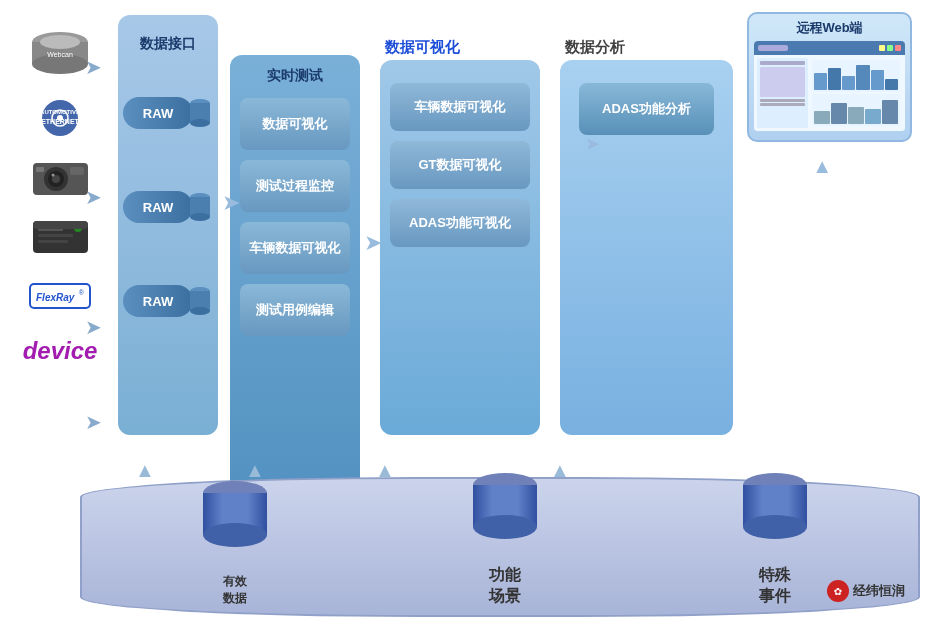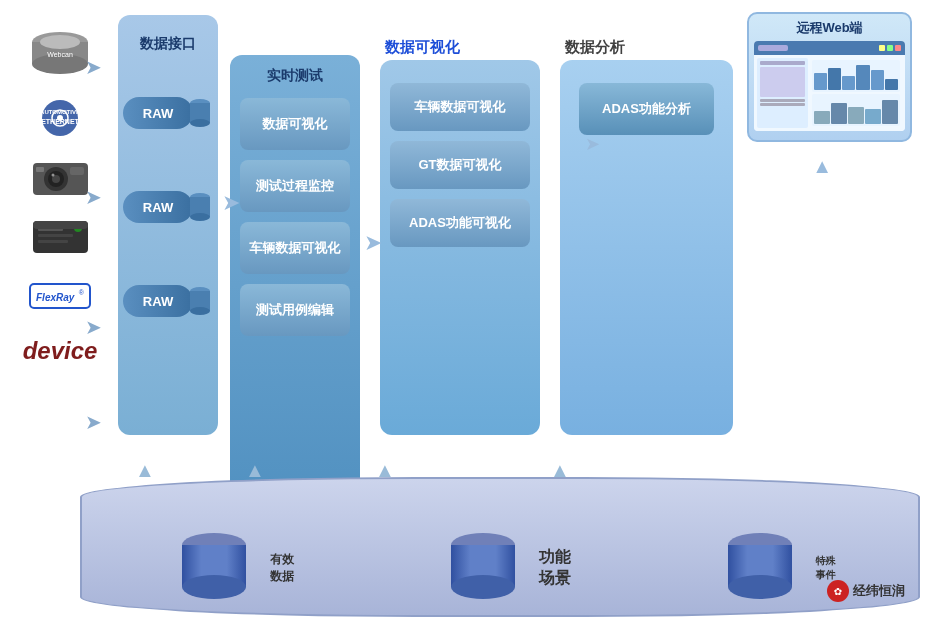--- a/index.html
+++ b/index.html
@@ -210,21 +210,21 @@
     .screen-content {
       flex: 1;
       background: #f0f8ff;
       display: flex;
       gap: 2px;
       padding: 3px;
     }
 
     .db-item {
       display: flex;
-      flex-direction: row;
+      flex-direction: column;
       align-items: center;
       gap: 16px;
     }
 
     
     .can-text {
       font-size: 22px;
       font-weight: bold;
       color: #2244aa;
       font-style: italic;
@@ -369,21 +369,21 @@
     <div class="device-item" style="margin-top:15px;">
       <div style="border: 2px solid #2255cc; border-radius:5px; padding: 2px 5px; background:white; display:inline-block;">
         <span style="font-size:10px; font-weight:bold; color:#2255cc; font-style:italic;">FlexRay</span>
         <sup style="font-size:7px; color:#2255cc;">®</sup>
       </div>
     </div>
 
     <div style="position:absolute; left:75px; top:295px; color:#88aacc; font-size:20px;">➤</div>
 
     <div class="device-item" style="margin-top:18px;">
-      <span class="can-text" style="font-size:24px; font-weight:bold; color:#7f1d1d; font-style:italic;">device</span>
+      <span class="can-text" style="font-size:24px; font-weight:bold; color:#a21caf; font-style:italic;">device</span>
     </div>
 
     <div style="position:absolute; left:75px; top:390px; color:#88aacc; font-size:20px;">➤</div>
 
   </div>
 
   <div class="data-interface-column">
     <div class="column-title">数据接口</div>
 
     <div style="margin-top:30px;">
@@ -575,21 +575,21 @@
           <defs>
             <linearGradient id="cylGrad3" x1="0" y1="0" x2="1" y2="0">
               <stop offset="0%" stop-color="#3050a0"></stop>
               <stop offset="30%" stop-color="#6080c8"></stop>
               <stop offset="70%" stop-color="#6080c8"></stop>
               <stop offset="100%" stop-color="#3050a0"></stop>
             </linearGradient>
           </defs>
           <ellipse cx="40" cy="60" rx="32" ry="12" fill="#4060a8"></ellipse>
         </svg>
-        <div style="font-size:10px; font-weight:bold; color:#333; text-align:center; margin-top:2px;">特殊<br>事件</div>
+        <div style="font-size:16px; font-weight:bold; color:#333; text-align:center; margin-top:2px;">特殊<br>事件</div>
       </div>
 
     </div>
   </div>
 
   <div class="watermark">
     <div class="wm-icon">
       <span>✿</span>
     </div>
     <span class="wm-text">经纬恒润</span>

